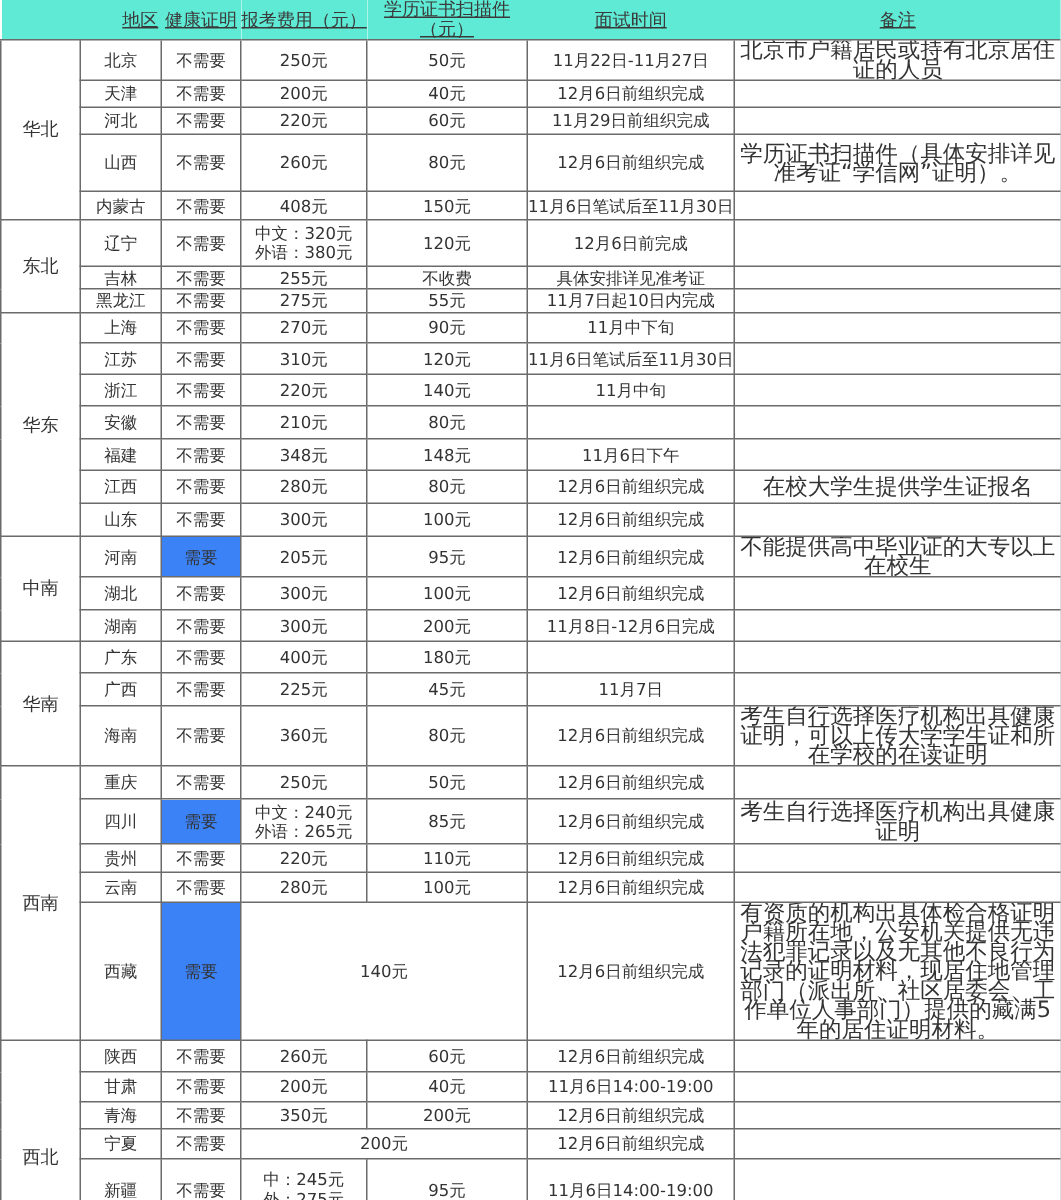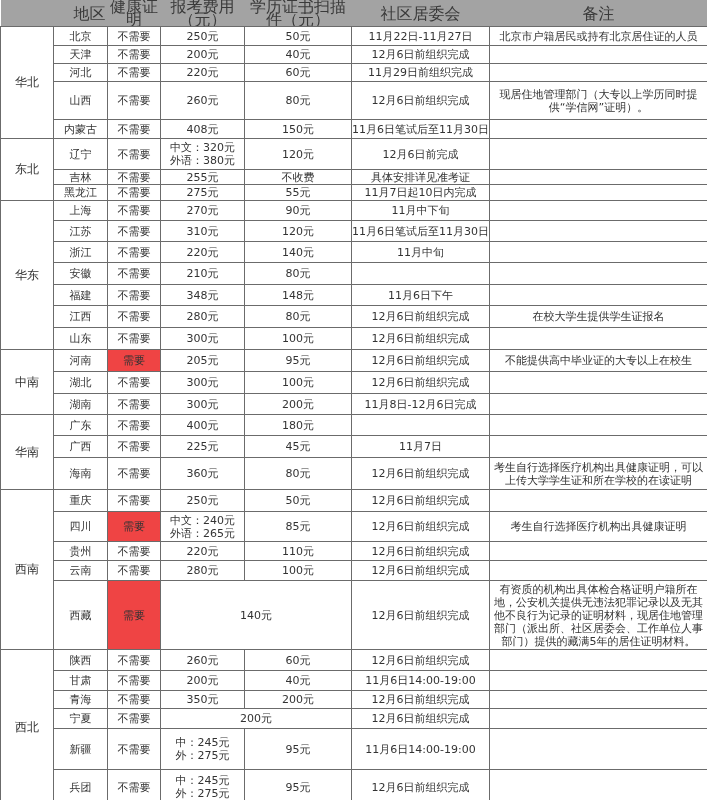--- a/index.html
+++ b/index.html
@@ -1,22 +1,22 @@
 <!DOCTYPE html>
 <html><head>
 <meta charset="utf-8">
 <style>
   html, body { margin:0; padding:0; background:#ffffff; }
   body { width:707px; height:800px; overflow:hidden; font-family:"DejaVu Sans", "Liberation Sans", sans-serif; color:#333; }
   table { border-collapse:collapse; table-layout:fixed; width:707px; }
   td, th { border:1px solid #6b6b6b; text-align:center; vertical-align:middle; padding:0; font-size:11px; line-height:13px; overflow:hidden; font-weight:normal; }
-  th { background:#a3a3a3; color:#3a3a3a; font-size:16px; border-left:none; border-right:none; border-top:none; height:19px; }
+  th { background:#5eead4; color:#3a3a3a; font-size:12px; border-left:none; border-right:none; border-top:none; height:19px;text-decoration:underline; }
   th.region-h { text-align:right; padding-right:2px; }
-  td.note { font-size:11px; line-height:13px; padding:0 3px; }
-  td.yellow { background:#ef4444; }
+  td.note { font-size:15px; line-height:13px; padding:0 3px; }
+  td.yellow { background:#3b82f6; }
   td.region { font-size:12px; }
   .multi { line-height:13px; }
 </style>
 </head>
 <body>
 
 <table>
   <colgroup>
     <col style="width:53px">
       <col style="width:54px">
@@ -25,21 +25,21 @@
       <col style="width:107px">
       <col style="width:138px">
       <col style="width:218px">
   </colgroup>
   <thead>
     <tr>
       <th class="region-h" colspan="2">地区</th>
       <th>健康证明</th>
       <th>报考费用（元）</th>
       <th>学历证书扫描件（元）</th>
-      <th>社区居委会</th>
+      <th>面试时间</th>
       <th>备注</th>
     </tr>
   </thead>
   <tbody>
 
     <tr style="height:19px">
       <td class="region" rowspan="5">华北</td>
       <td>北京</td>
       <td>不需要</td>
       <td>250元</td>
@@ -62,21 +62,21 @@
       <td>60元</td>
       <td>11月29日前组织完成</td>
       <td class="note"></td>
     </tr>
     <tr style="height:38px">
       <td>山西</td>
       <td>不需要</td>
       <td>260元</td>
       <td>80元</td>
       <td>12月6日前组织完成</td>
-      <td class="note">现居住地管理部门（大专以上学历同时提供“学信网”证明）。</td>
+      <td class="note">学历证书扫描件（具体安排详见准考证“学信网”证明）。</td>
     </tr>
     <tr style="height:19px">
       <td>内蒙古</td>
       <td>不需要</td>
       <td>408元</td>
       <td>150元</td>
       <td>11月6日笔试后至11月30日</td>
       <td class="note"></td>
     </tr>
 

